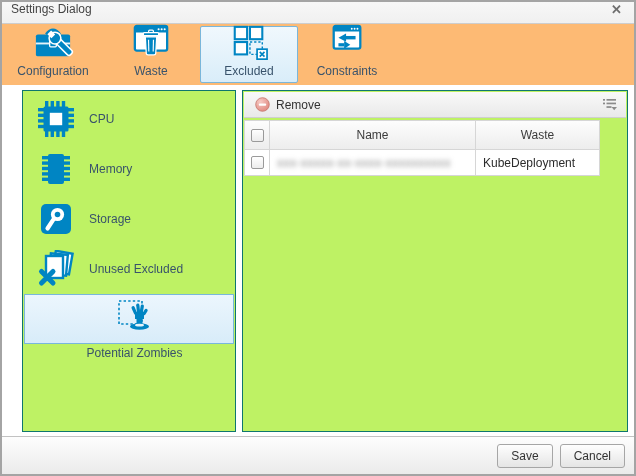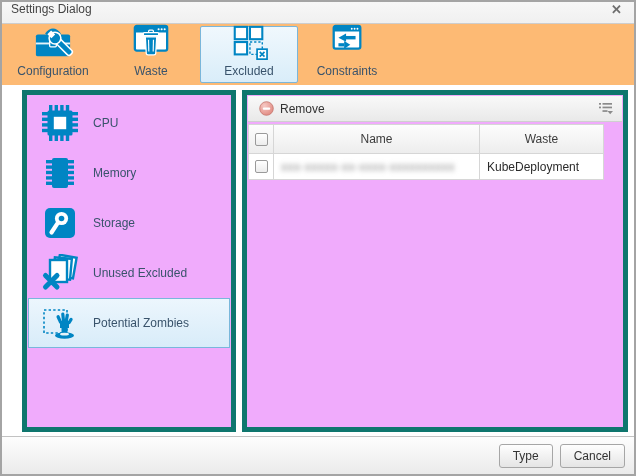--- a/index.html
+++ b/index.html
@@ -39,32 +39,33 @@
   }
   .tab-label{font-size:12px;color:#39536b;}
   .tab-icon{height:40px;display:flex;align-items:flex-end;justify-content:center;}
   
   .main{
     flex:1;background:#fff;
     display:flex;gap:6px;
     padding:5px 6px 4px 8px;
     min-height:0;
   }
-  .panel{border:5px solid #0f766e;background:#f0abfc;}
+  .panel{border:1px solid #0f766e;background:#bef264;}
   .panel-left{width:214px;flex:0 0 214px;padding-top:3px;margin-left:12px;}
   .panel-right{flex:1;display:flex;flex-direction:column;padding:1px;}
   
   .side-item{
     height:50px;margin:0 1px;
     display:flex;align-items:center;gap:13px;
     padding-left:11px;border:1px solid transparent;
   }
   .side-item.selected{
     background:linear-gradient(#ecf6fd,#d8ecf9);
     border-color:#79b7db;
+    flex-direction:column;
   }
   .side-label{font-size:12px;color:#39536b;}
   .side-icon{width:40px;display:flex;justify-content:center;}
   
   .rtoolbar{
     height:26px;flex:0 0 26px;
     background:linear-gradient(#f9f9f9,#e9e9e9);
     border-bottom:1px solid #cfcfcf;
     display:flex;align-items:center;padding:0 7px;
   }
@@ -334,17 +335,17 @@
           </div>
           <div class="cell dcell col-type">KubeDeployment</div>
         </div>
       </div>
 
     </div>
 
   </div>
 
   <div class="footer">
-    <button class="btn">Type</button>
+    <button class="btn">Save</button>
     <button class="btn">Cancel</button>
   </div>
 
 </div>
 
 </body></html>

